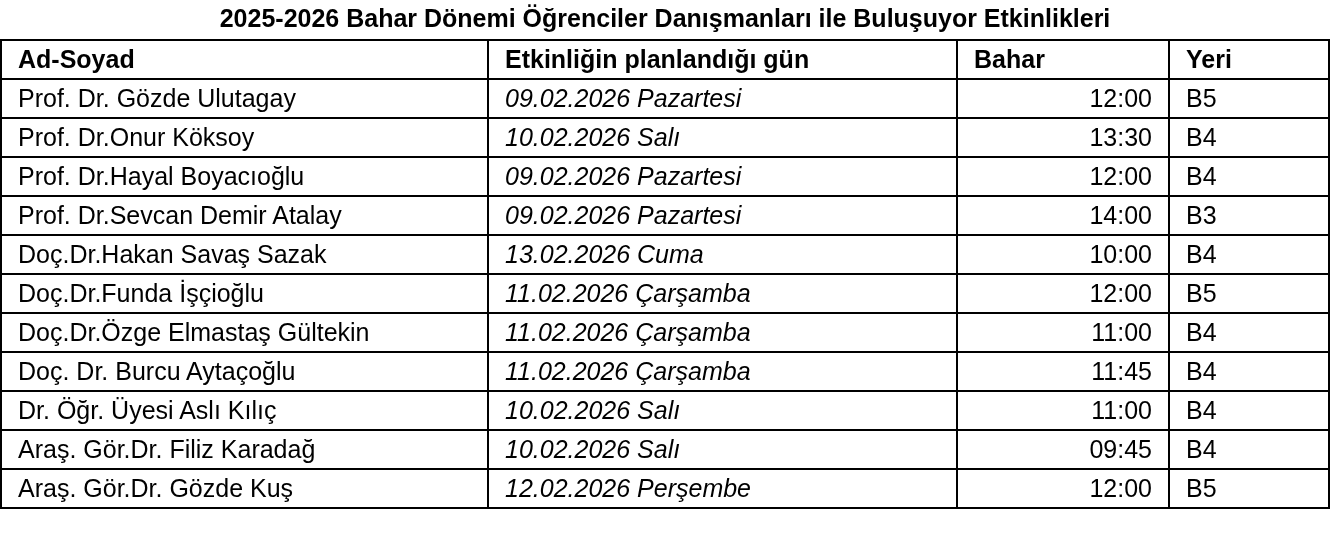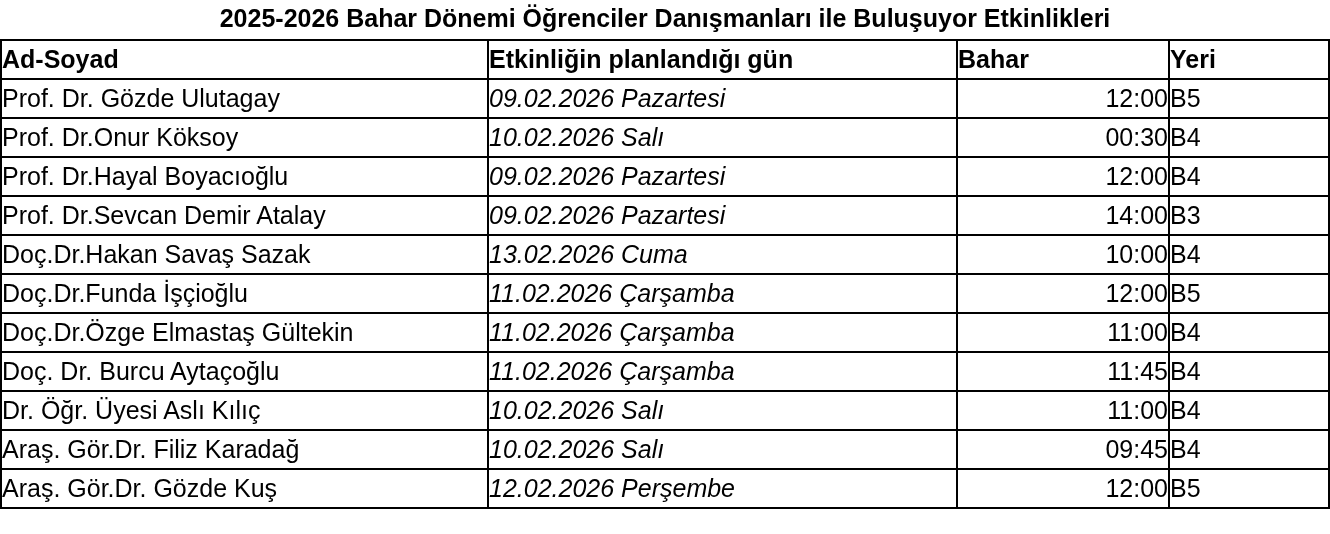--- a/index.html
+++ b/index.html
@@ -19,21 +19,21 @@
     box-sizing: border-box;
     position: relative;
   }
   table.schedule {
     border-collapse: collapse;
     table-layout: fixed;
     width: 1330px;
   }
   table.schedule td, table.schedule th {
     border: 2px solid #000000;
-    padding: 0 0;
+    padding: 0 16px;
     font-size: 25px;
     line-height: 1.0;
     height: 37px;
     vertical-align: middle;
     overflow: hidden;
     white-space: nowrap;
   }
   .title-cell {
     border: none !important;
     text-align: center;
@@ -79,21 +79,21 @@
 
       <tr>
         <td class="cell-name">Prof. Dr. Gözde Ulutagay</td>
         <td class="cell-day">09.02.2026 Pazartesi</td>
         <td class="cell-time">12:00</td>
         <td class="cell-room">B5</td>
       </tr>
       <tr>
         <td class="cell-name">Prof. Dr.Onur Köksoy</td>
         <td class="cell-day">10.02.2026 Salı</td>
-        <td class="cell-time">00:30</td>
+        <td class="cell-time">13:30</td>
         <td class="cell-room">B4</td>
       </tr>
       <tr>
         <td class="cell-name">Prof. Dr.Hayal Boyacıoğlu</td>
         <td class="cell-day">09.02.2026 Pazartesi</td>
         <td class="cell-time">12:00</td>
         <td class="cell-room">B4</td>
       </tr>
       <tr>
         <td class="cell-name">Prof. Dr.Sevcan Demir Atalay</td>

